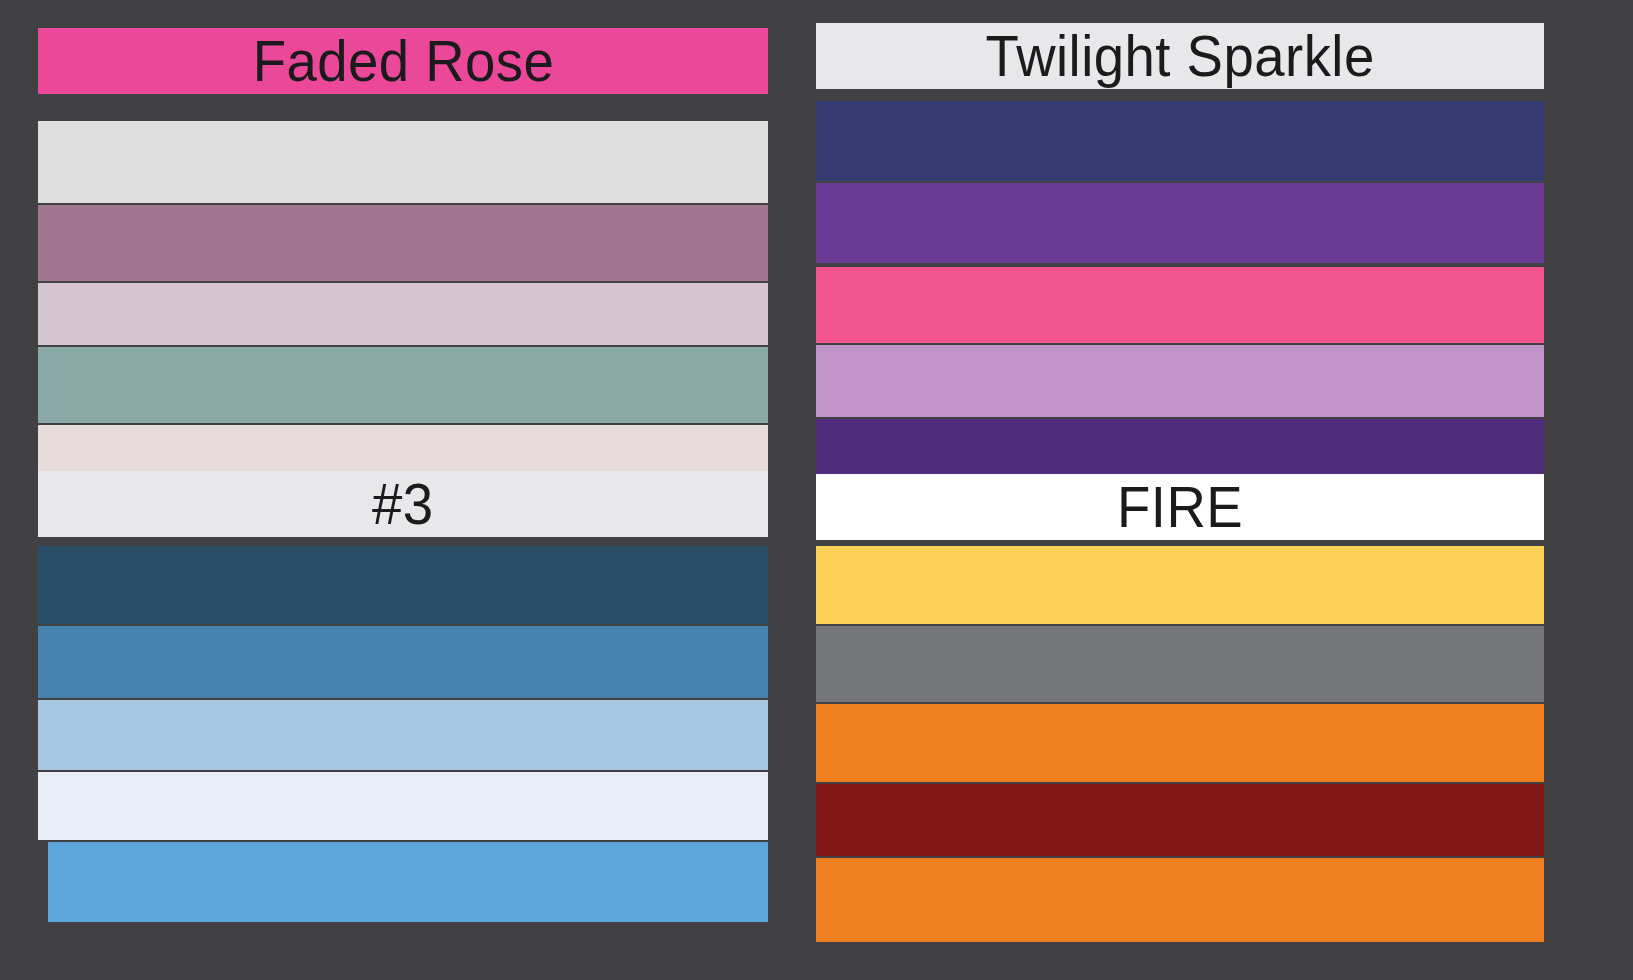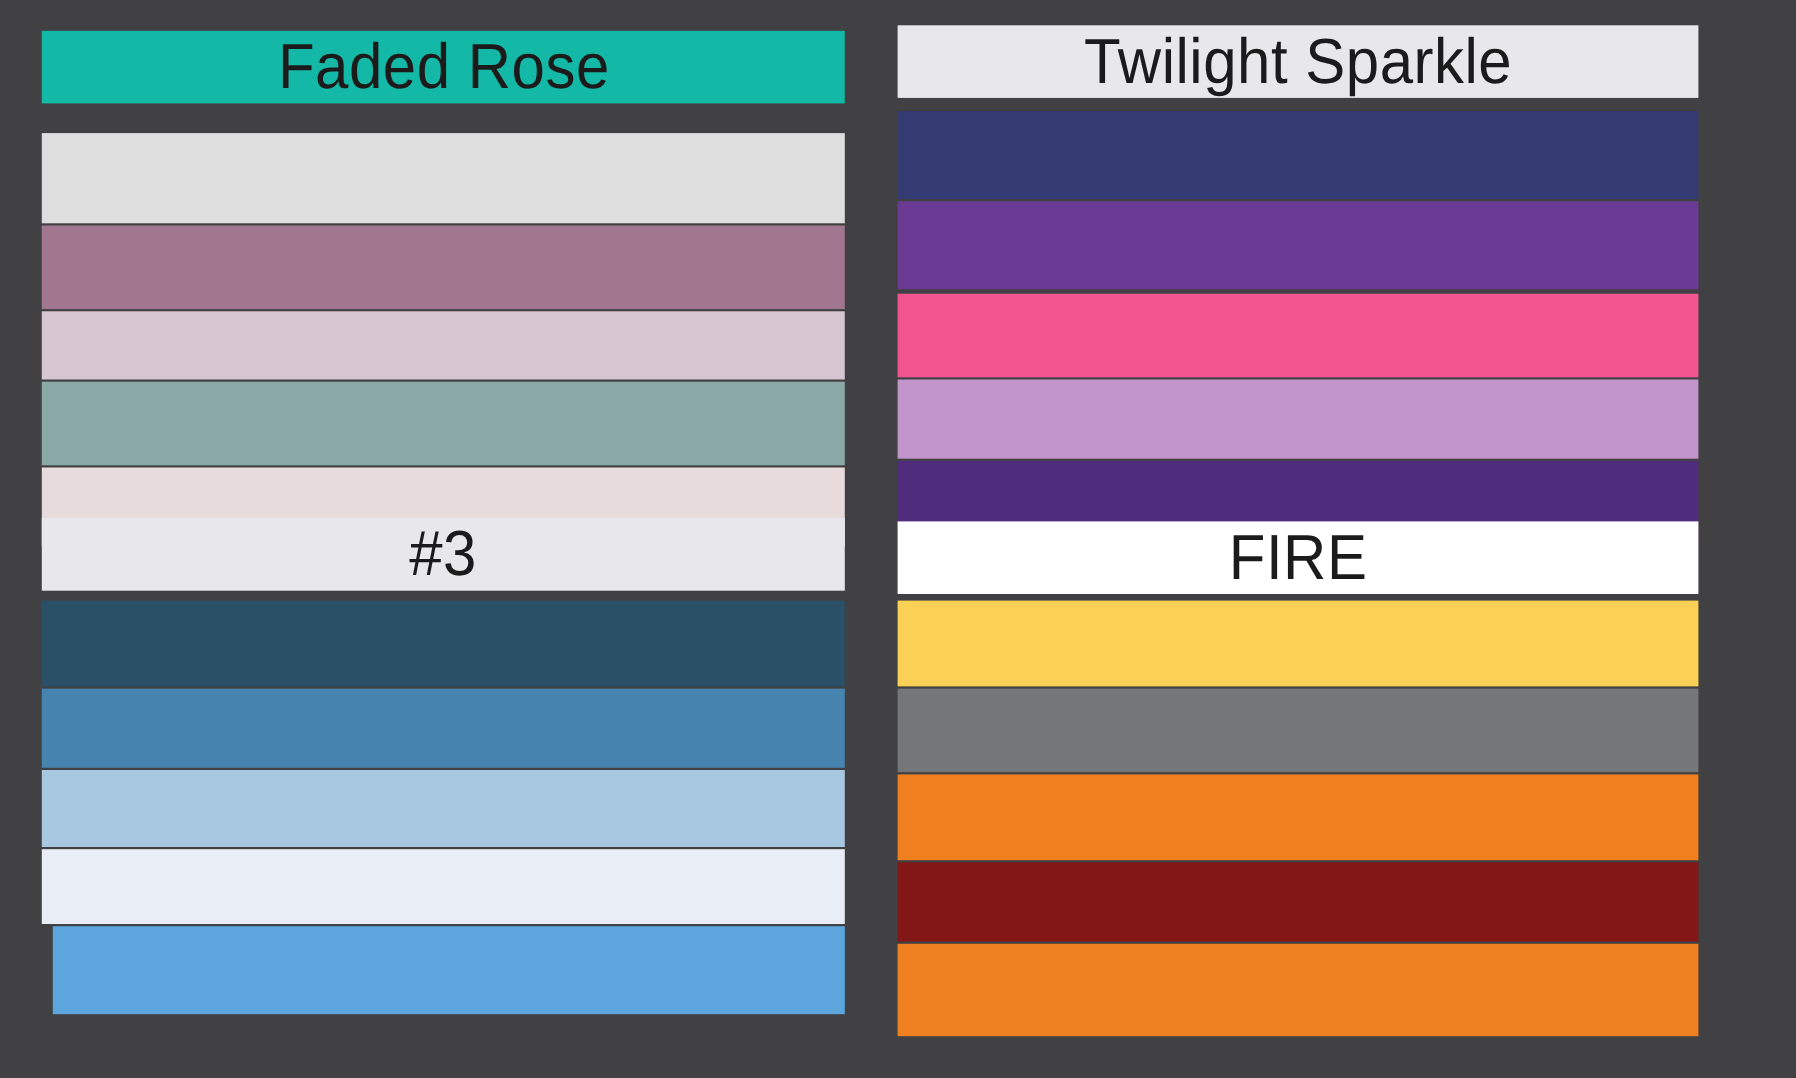--- a/index.html
+++ b/index.html
@@ -64,21 +64,21 @@
   #col-right .palette { left: 0px;  width: 728px; }
 </style>
 </head>
 <body style="background: rgb(65, 64, 66);">
 
 <div id="board" style="width: 1633px; height: 980px; background: rgb(65, 64, 66);">
 
   <div class="column" id="col-left">
 
     <div class="palette" id="pal-faded-rose" style="left: 38px; top: 28px; width: 730px;">
-      <div class="swatch title-swatch" style="left: 0px; top: 0px; width: 730px; height: 66px; background: #14b8a6;">
+      <div class="swatch title-swatch" style="left: 0px; top: 0px; width: 730px; height: 66px; background: #ec4899;">
         <span class="title-text" style="font-size: 58px; color: rgb(27, 27, 27);">Faded Rose</span>
       </div>
       <div class="swatch" style="background: rgb(222, 222, 222); left: 0px; top: 93px; width: 730px; height: 82px;"></div>
       <div class="swatch" style="background: rgb(160, 119, 143); left: 0px; top: 177px; width: 730px; height: 76px;"></div>
       <div class="swatch" style="background: rgb(214, 198, 210); left: 0px; top: 255px; width: 730px; height: 62px;"></div>
       <div class="swatch" style="background: rgb(138, 169, 167); left: 0px; top: 319px; width: 730px; height: 76px;"></div>
       <div class="swatch" style="background: rgb(231, 219, 219); left: 0px; top: 397px; width: 730px; height: 72px;"></div>
     </div>
 
     <div class="palette" id="pal-number-3" style="left: 38px; top: 471px; width: 730px;">

